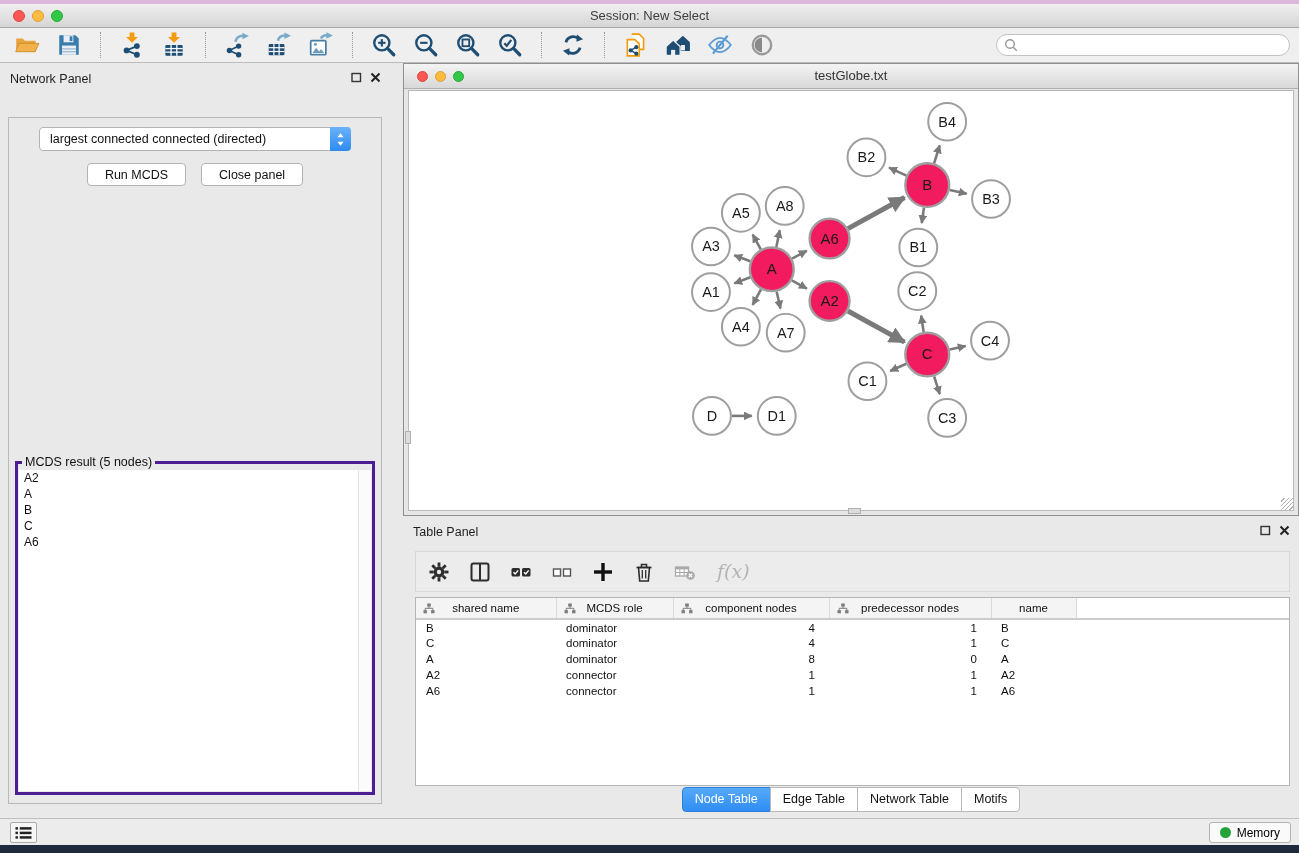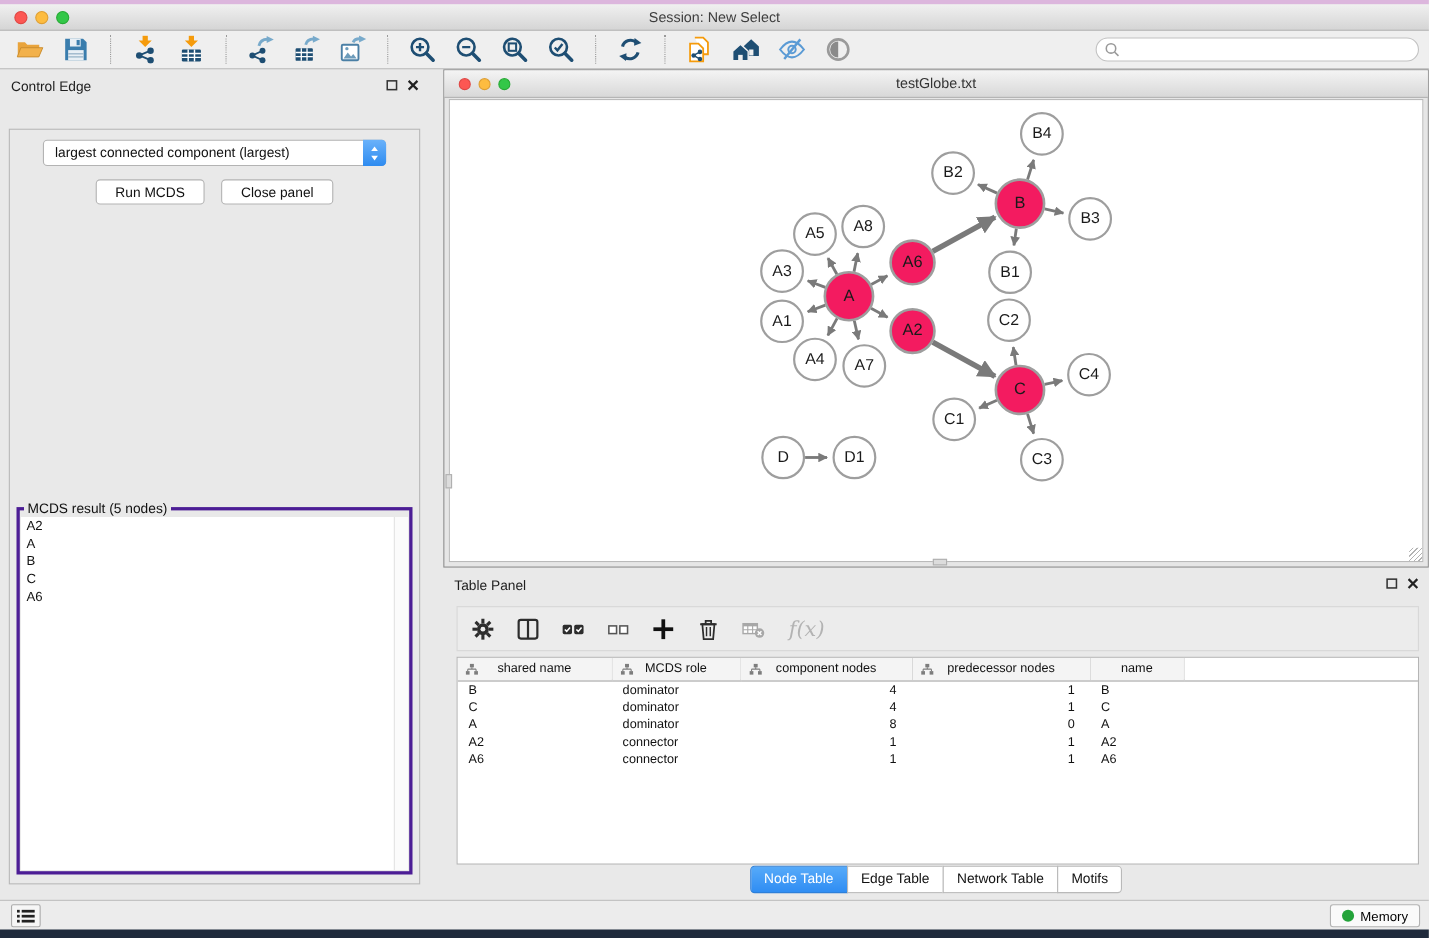--- a/index.html
+++ b/index.html
@@ -345,32 +345,32 @@
   <div class="search-wrap">
     <input type="text" placeholder="" style="">
     <svg class="mag" width="14" height="14" viewBox="0 0 14 14">
       <circle cx="6" cy="6" r="4.3" stroke="#999" stroke-width="1.4" fill="none"></circle>
       <line x1="9.2" y1="9.2" x2="12.8" y2="12.8" stroke="#999" stroke-width="1.4"></line>
     </svg>
   </div>
 </div>
 
 <div class="control-panel">
-  <div class="panel-header-title">Control Edge</div>
+  <div class="panel-header-title">Network Panel</div>
   <div class="win-btns">
     <svg width="11" height="11" viewBox="0 0 11 11">
       <rect x="1" y="1.5" width="8.5" height="8" fill="none" stroke="#333" stroke-width="1.4"></rect>
     </svg>
     <svg width="11" height="11" viewBox="0 0 11 11">
       <path d="M1.5 1.5l8 8M9.5 1.5l-8 8" stroke="#222" stroke-width="2"></path>
     </svg>
   </div>
   <div class="cp-content">
     <div class="criterion-row">
-      <div class="select-box">largest connected component (largest)</div>
+      <div class="select-box">largest connected connected (directed)</div>
       <div class="stepper">
         <svg width="9" height="15" viewBox="0 0 10 16">
           <path d="M5 1l3.4 4.6H1.6z" fill="#fff"></path>
           <path d="M5 15l3.4-4.6H1.6z" fill="#fff"></path>
         </svg>
       </div>
     </div>
     <div class="cp-buttons">
       <button class="btn">Run MCDS</button>
       <button class="btn">Close panel</button>

